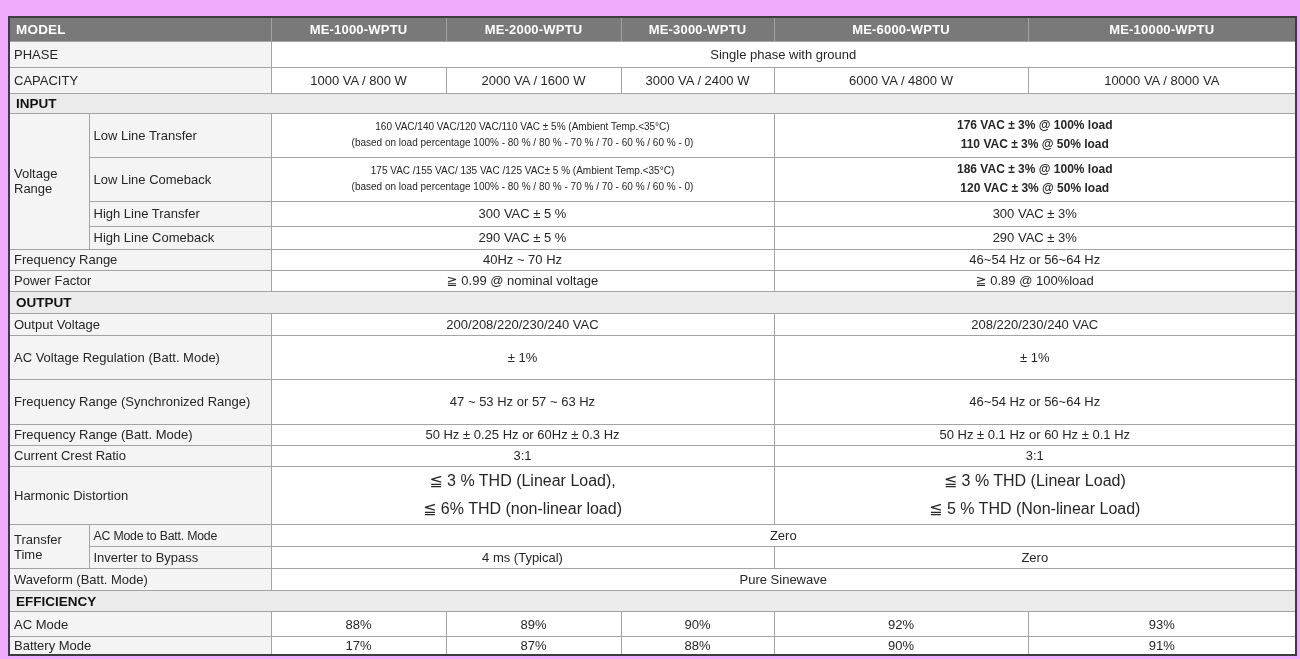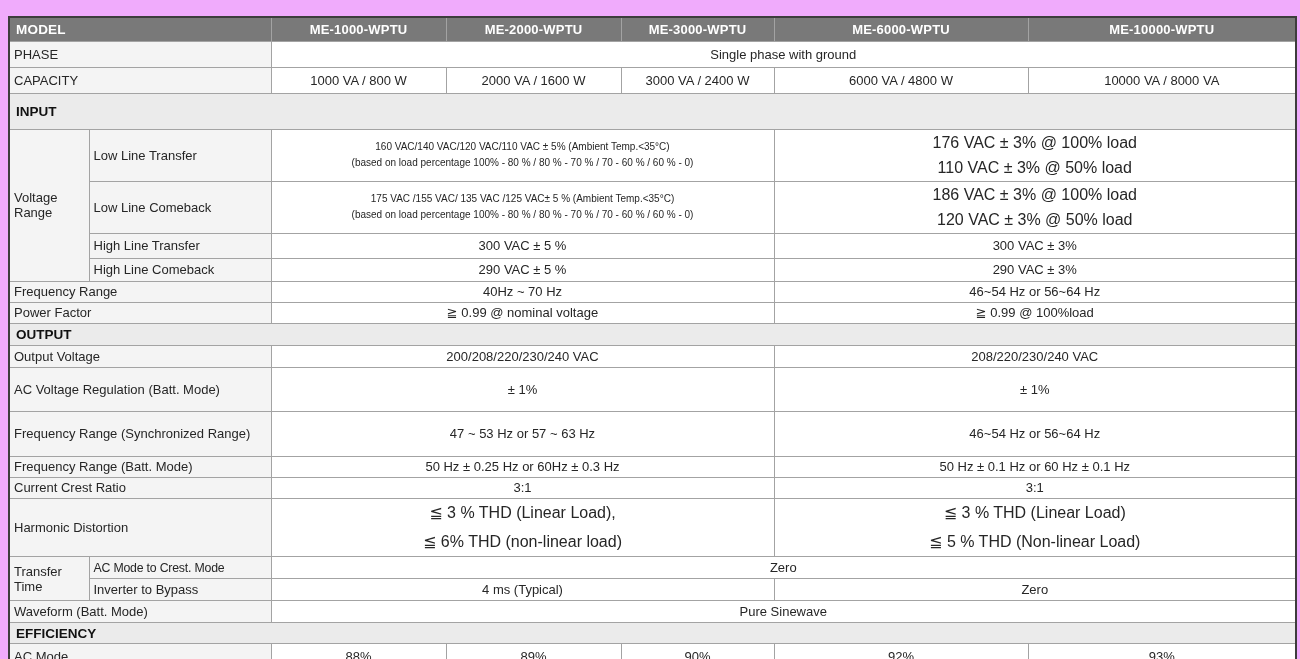--- a/index.html
+++ b/index.html
@@ -51,21 +51,21 @@
   td.lbl.cond { font-size: 12.3px; letter-spacing: -0.2px; }
   
   td.v {
     background: #ffffff;
     text-align: center;
     white-space: nowrap;
     color: #262626;
   }
   td.v .line { white-space: nowrap; }
   td.two-left .line { font-size: 10px; line-height: 1.6; }
-  td.two-right .line { font-size: 16px; line-height: 1.6; }
+  td.two-right .line { font-size: 12px; line-height: 1.6; font-weight: bold; }
   td.hd-cell .line { font-size: 16px; line-height: 1.8; }
 </style>
 </head>
 <body>
 
 <div class="page">
   <table class="spec">
     <colgroup>
       <col style="width:80px">
         <col style="width:182px">
@@ -93,21 +93,21 @@
 
     <tr style="height:26px">
       <td colspan="2" class="lbl">CAPACITY</td>
       <td class="v">1000 VA / 800 W</td>
       <td class="v">2000 VA / 1600 W</td>
       <td class="v">3000 VA / 2400 W</td>
       <td class="v">6000 VA / 4800 W</td>
       <td class="v">10000 VA / 8000 VA</td>
     </tr>
 
-    <tr class="secbar" style="height:36px">
+    <tr class="secbar" style="height:20px">
       <td colspan="7">INPUT</td>
     </tr>
 
     <tr style="height:44px">
       <td rowspan="4" class="lbl">Voltage Range</td>
       <td class="lbl">Low Line Transfer</td>
       <td colspan="3" class="v two-left">
         <div class="line">160 VAC/140 VAC/120 VAC/110 VAC ± 5% (Ambient Temp.&lt;35°C)</div>
         <div class="line">(based on load percentage 100% - 80 % / 80 % - 70 % / 70 - 60 % / 60 % - 0)</div>
       </td>
@@ -143,21 +143,21 @@
 
     <tr style="height:21px">
       <td colspan="2" class="lbl">Frequency Range</td>
       <td colspan="3" class="v">40Hz ~ 70 Hz</td>
       <td colspan="2" class="v">46~54 Hz or 56~64 Hz</td>
     </tr>
 
     <tr style="height:21px">
       <td colspan="2" class="lbl">Power Factor</td>
       <td colspan="3" class="v">≧ 0.99 @ nominal voltage</td>
-      <td colspan="2" class="v">≧ 0.99 @ 100%load</td>
+      <td colspan="2" class="v">≧ 0.89 @ 100%load</td>
     </tr>
 
     <tr class="secbar" style="height:22px">
       <td colspan="7">OUTPUT</td>
     </tr>
 
     <tr style="height:22px">
       <td colspan="2" class="lbl">Output Voltage</td>
       <td colspan="3" class="v">200/208/220/230/240 VAC</td>
       <td colspan="2" class="v">208/220/230/240 VAC</td>
@@ -194,21 +194,21 @@
         <div class="line">≦ 6% THD (non-linear load)</div>
       </td>
       <td colspan="2" class="v hd-cell">
         <div class="line">≦ 3 % THD (Linear Load)</div>
         <div class="line">≦ 5 % THD (Non-linear Load)</div>
       </td>
     </tr>
 
     <tr style="height:22px">
       <td rowspan="2" class="lbl">Transfer Time</td>
-      <td class="lbl cond">AC Mode to Crest. Mode</td>
+      <td class="lbl cond">AC Mode to Batt. Mode</td>
       <td colspan="5" class="v">Zero</td>
     </tr>
 
     <tr style="height:22px">
       <td class="lbl">Inverter to Bypass</td>
       <td colspan="3" class="v">4 ms (Typical)</td>
       <td colspan="2" class="v">Zero</td>
     </tr>
 
     <tr style="height:22px">

